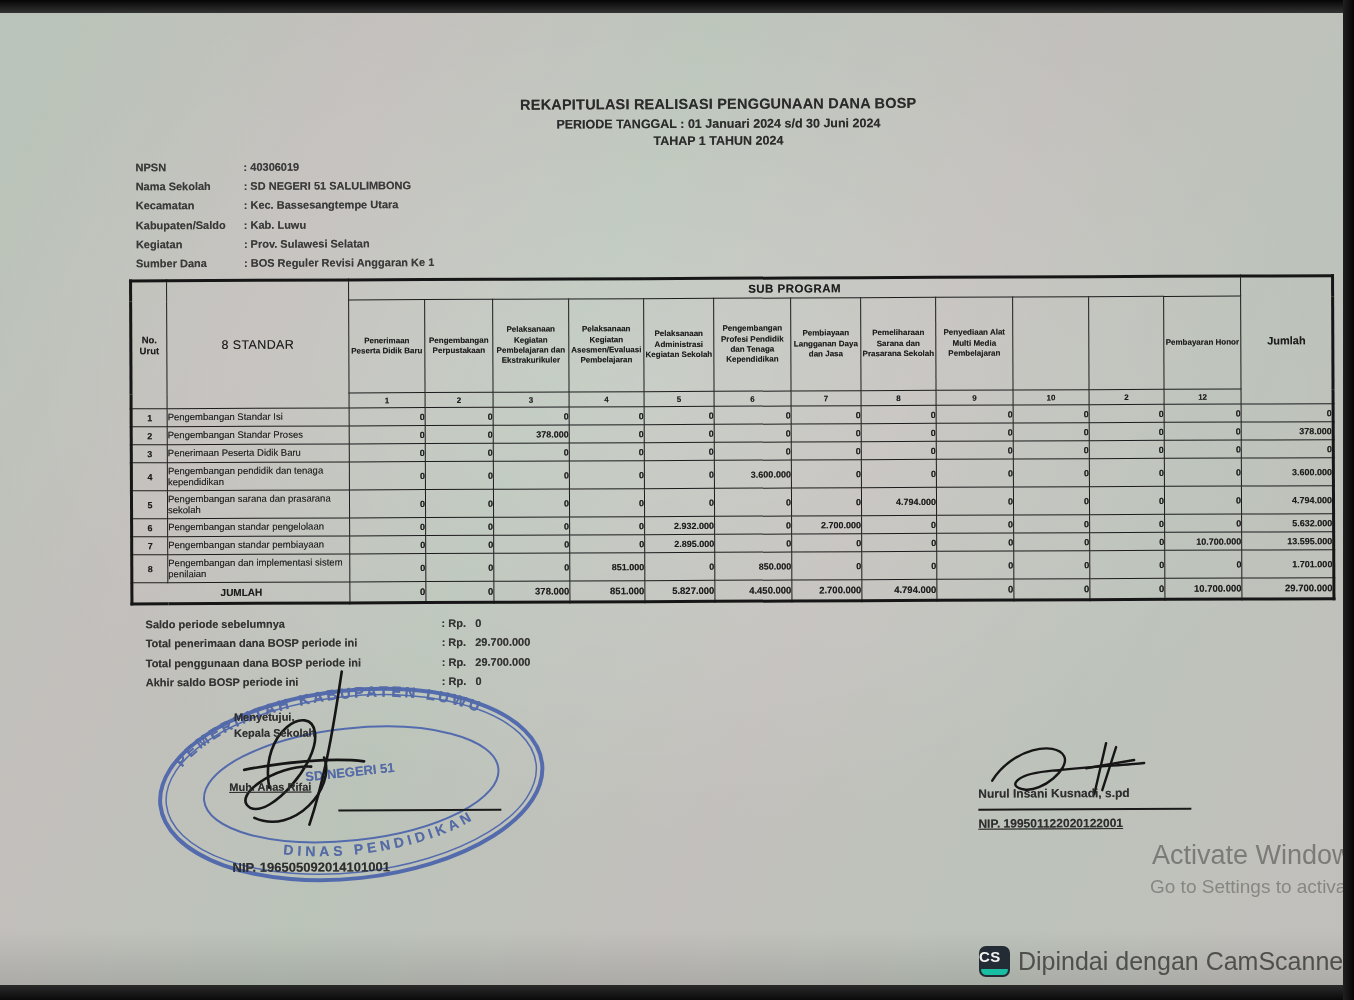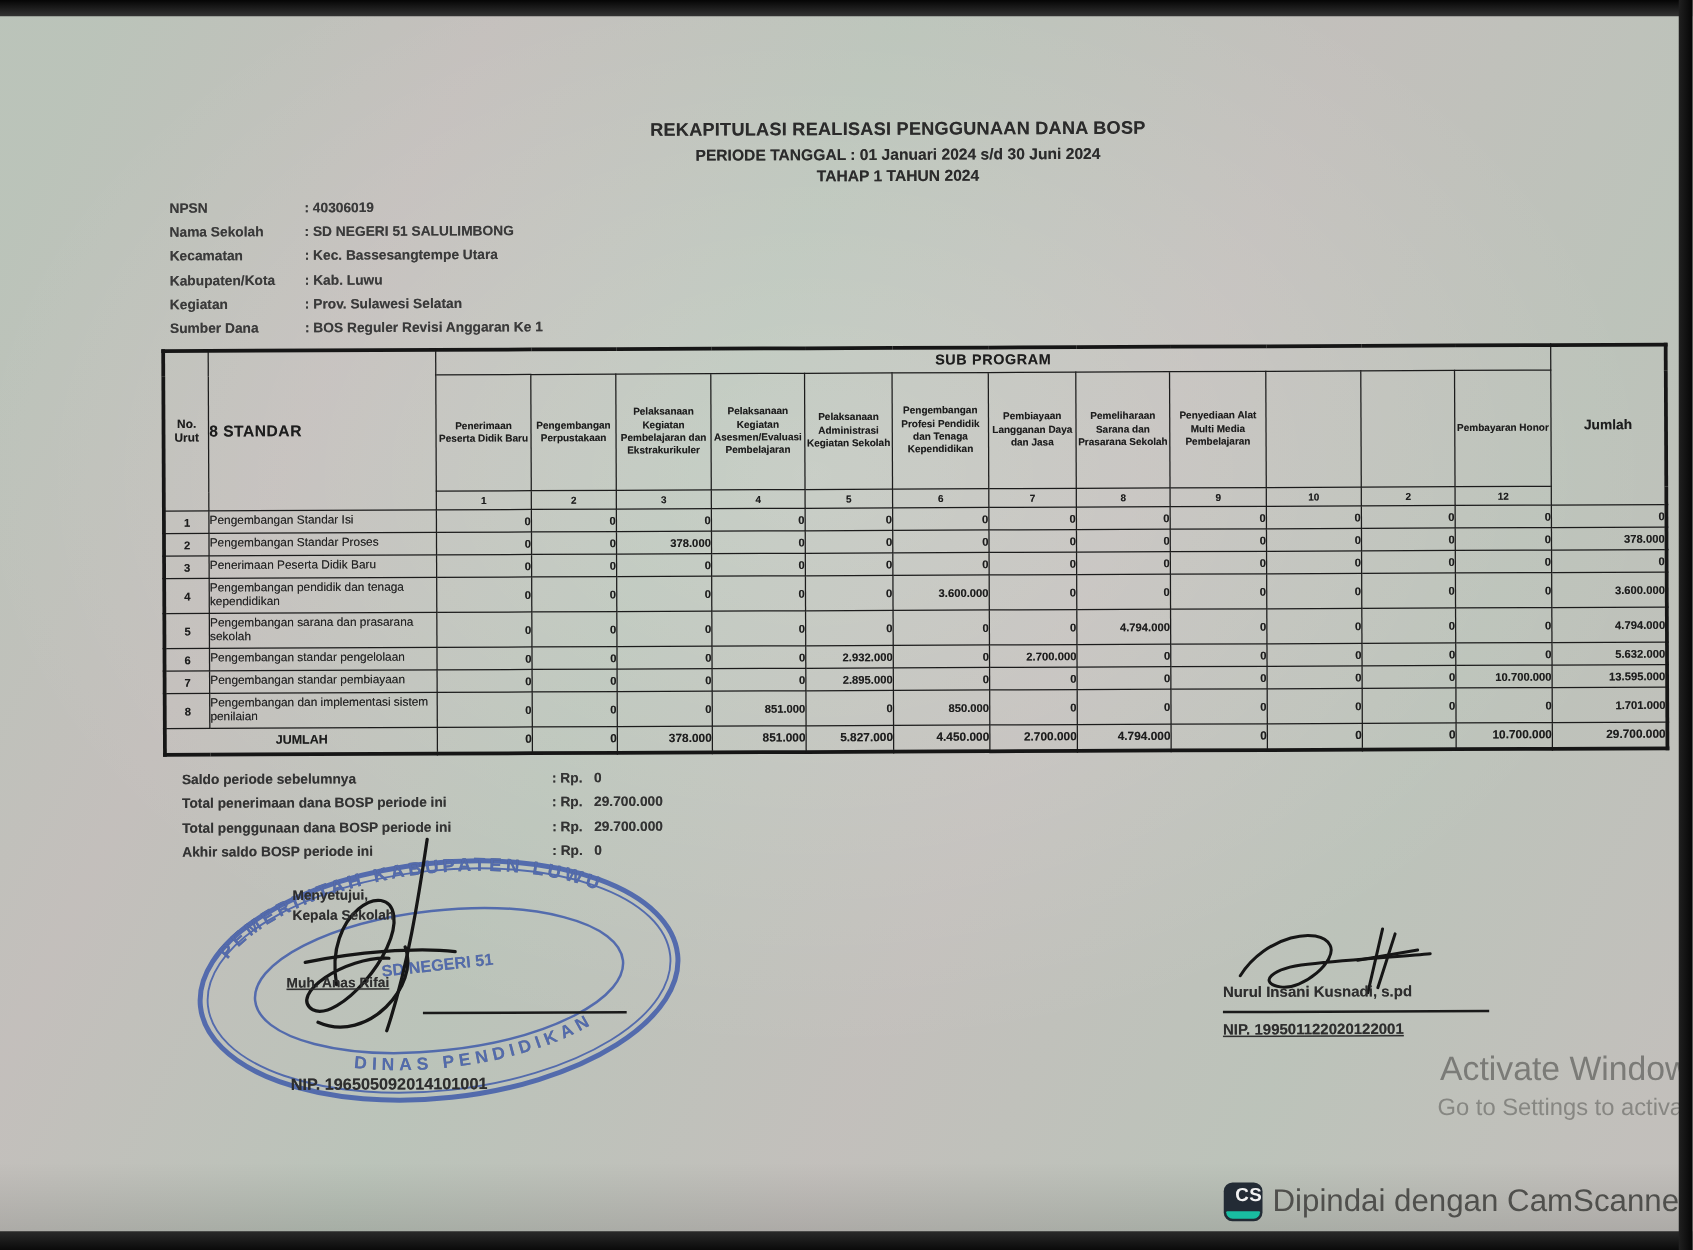--- a/index.html
+++ b/index.html
@@ -32,21 +32,21 @@
   .info{ position:absolute; left:137px; top:159px; }
   .info-row{ display:flex; height:19.2px; font-size:11px; font-weight:bold; color:#3a3a3a; }
   .info-label{ width:108px; }
 
   
   table.rekap{ position:absolute; left:130px; top:277px; width:1202px; border-collapse:collapse; table-layout:fixed; color:#1d1d1d; border:3px solid #161616; }
   table.rekap td{ border:1.6px solid #1c1c1c; vertical-align:middle; overflow:hidden; padding:0; }
   .hA{ height:20px; } .hB{ height:93px; } .hC{ height:15px; }
   .h1{ height:18px; } .h2{ height:28px; } .hT{ height:21px; }
   td.c-no{ font-size:9.5px; font-weight:bold; text-align:center; line-height:1.2; }
-  td.c-std{ font-size:12.5px; font-weight:bold; text-align:left; letter-spacing:0.4px; }
+  td.c-std{ font-size:12.5px; font-weight:normal; text-align:center; letter-spacing:0.4px; }
   td.c-sp{ font-size:11.5px; font-weight:bold; text-align:center; letter-spacing:0.5px; }
   td.c-jm{ font-size:11px; font-weight:bold; text-align:center; }
   td.hd{ font-size:8px; font-weight:bold; text-align:center; line-height:1.3; padding:2px 1px; }
   td.cn{ font-size:8px; font-weight:bold; text-align:center; }
   td.cno{ font-size:9px; font-weight:bold; text-align:center; }
   td.lb{ font-size:9.5px; text-align:left; padding:1px 2px 1px 3px; line-height:1.15; color:#222; }
   td.v{ font-size:9px; font-weight:bold; text-align:right; padding-right:3px; }
   td.tl{ font-size:10px; font-weight:bold; text-align:center; }
   td.tv{ font-size:9.5px; font-weight:bold; text-align:right; padding-right:3px; }
 
@@ -71,21 +71,21 @@
   .sig-draw{ position:absolute; }
   .sigdrawL{ left:213px; top:668px; }
   .sigdrawR{ left:983px; top:740px; }
 
   
   .wm1{ position:absolute; left:1152px; top:840px; font-size:27px; color:#6f6f6c; opacity:0.85; z-index:10; white-space:nowrap; }
   .wm2{ position:absolute; left:1150px; top:876px; font-size:19px; color:#7d7d79; opacity:0.85; z-index:10; white-space:nowrap; }
 
   
   .cs-badge{ position:absolute; left:979px; top:946px; width:31px; height:31px; background:#232b35; border-radius:7px; z-index:10; }
-  .cs-badge .cs-txt{ position:absolute; left:0; top:2px; width:100%; text-align:right; color:#f2f2f2; font-size:15px; font-weight:bold; letter-spacing:0.5px; }
+  .cs-badge .cs-txt{ position:absolute; left:0; top:2px; width:100%; text-align:left; color:#f2f2f2; font-size:15px; font-weight:bold; letter-spacing:0.5px; }
   .cs-badge .cs-swoosh{ position:absolute; left:2px; right:2px; bottom:2px; height:6px; background:#19bda1; border-radius:1px 1px 6px 6px; }
   .cs-label{ position:absolute; left:1018px; top:947px; font-size:25px; color:#4f4f4c; z-index:10; white-space:nowrap; }
 </style>
 </head>
 <body>
 
 <div class="screen">
 
   <div class="doc">
 
@@ -102,21 +102,21 @@
         </div>
       <div class="info-row">
           <span class="info-label">Nama Sekolah</span>
           <span>: SD NEGERI 51 SALULIMBONG</span>
         </div>
       <div class="info-row">
           <span class="info-label">Kecamatan</span>
           <span>: Kec. Bassesangtempe Utara</span>
         </div>
       <div class="info-row">
-          <span class="info-label">Kabupaten/Kota</span>
+          <span class="info-label">Kabupaten/Saldo</span>
           <span>: Kab. Luwu</span>
         </div>
       <div class="info-row">
           <span class="info-label">Kegiatan</span>
           <span>: Prov. Sulawesi Selatan</span>
         </div>
       <div class="info-row">
           <span class="info-label">Sumber Dana</span>
           <span>: BOS Reguler Revisi Anggaran Ke 1</span>
         </div>

